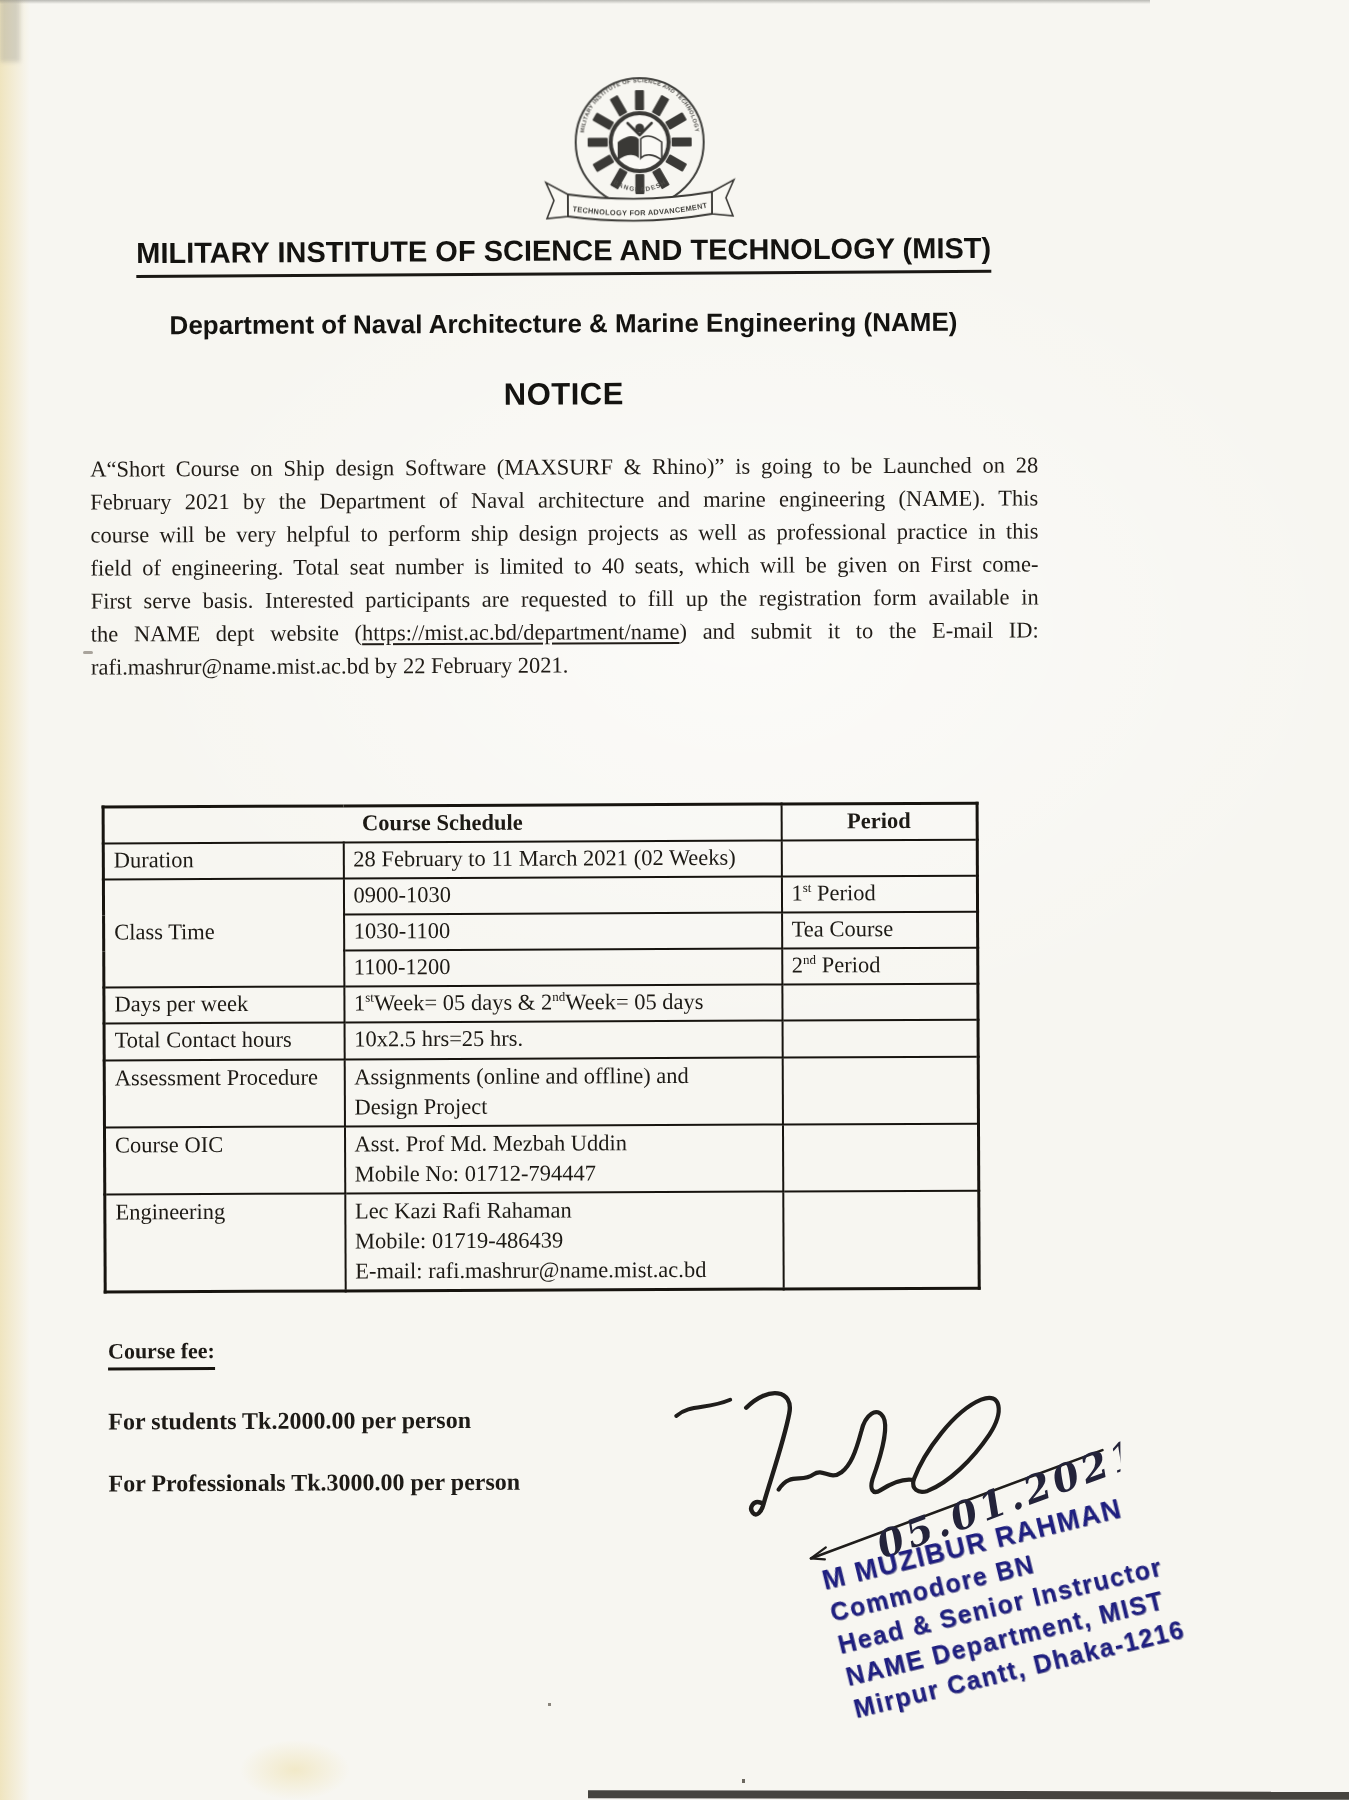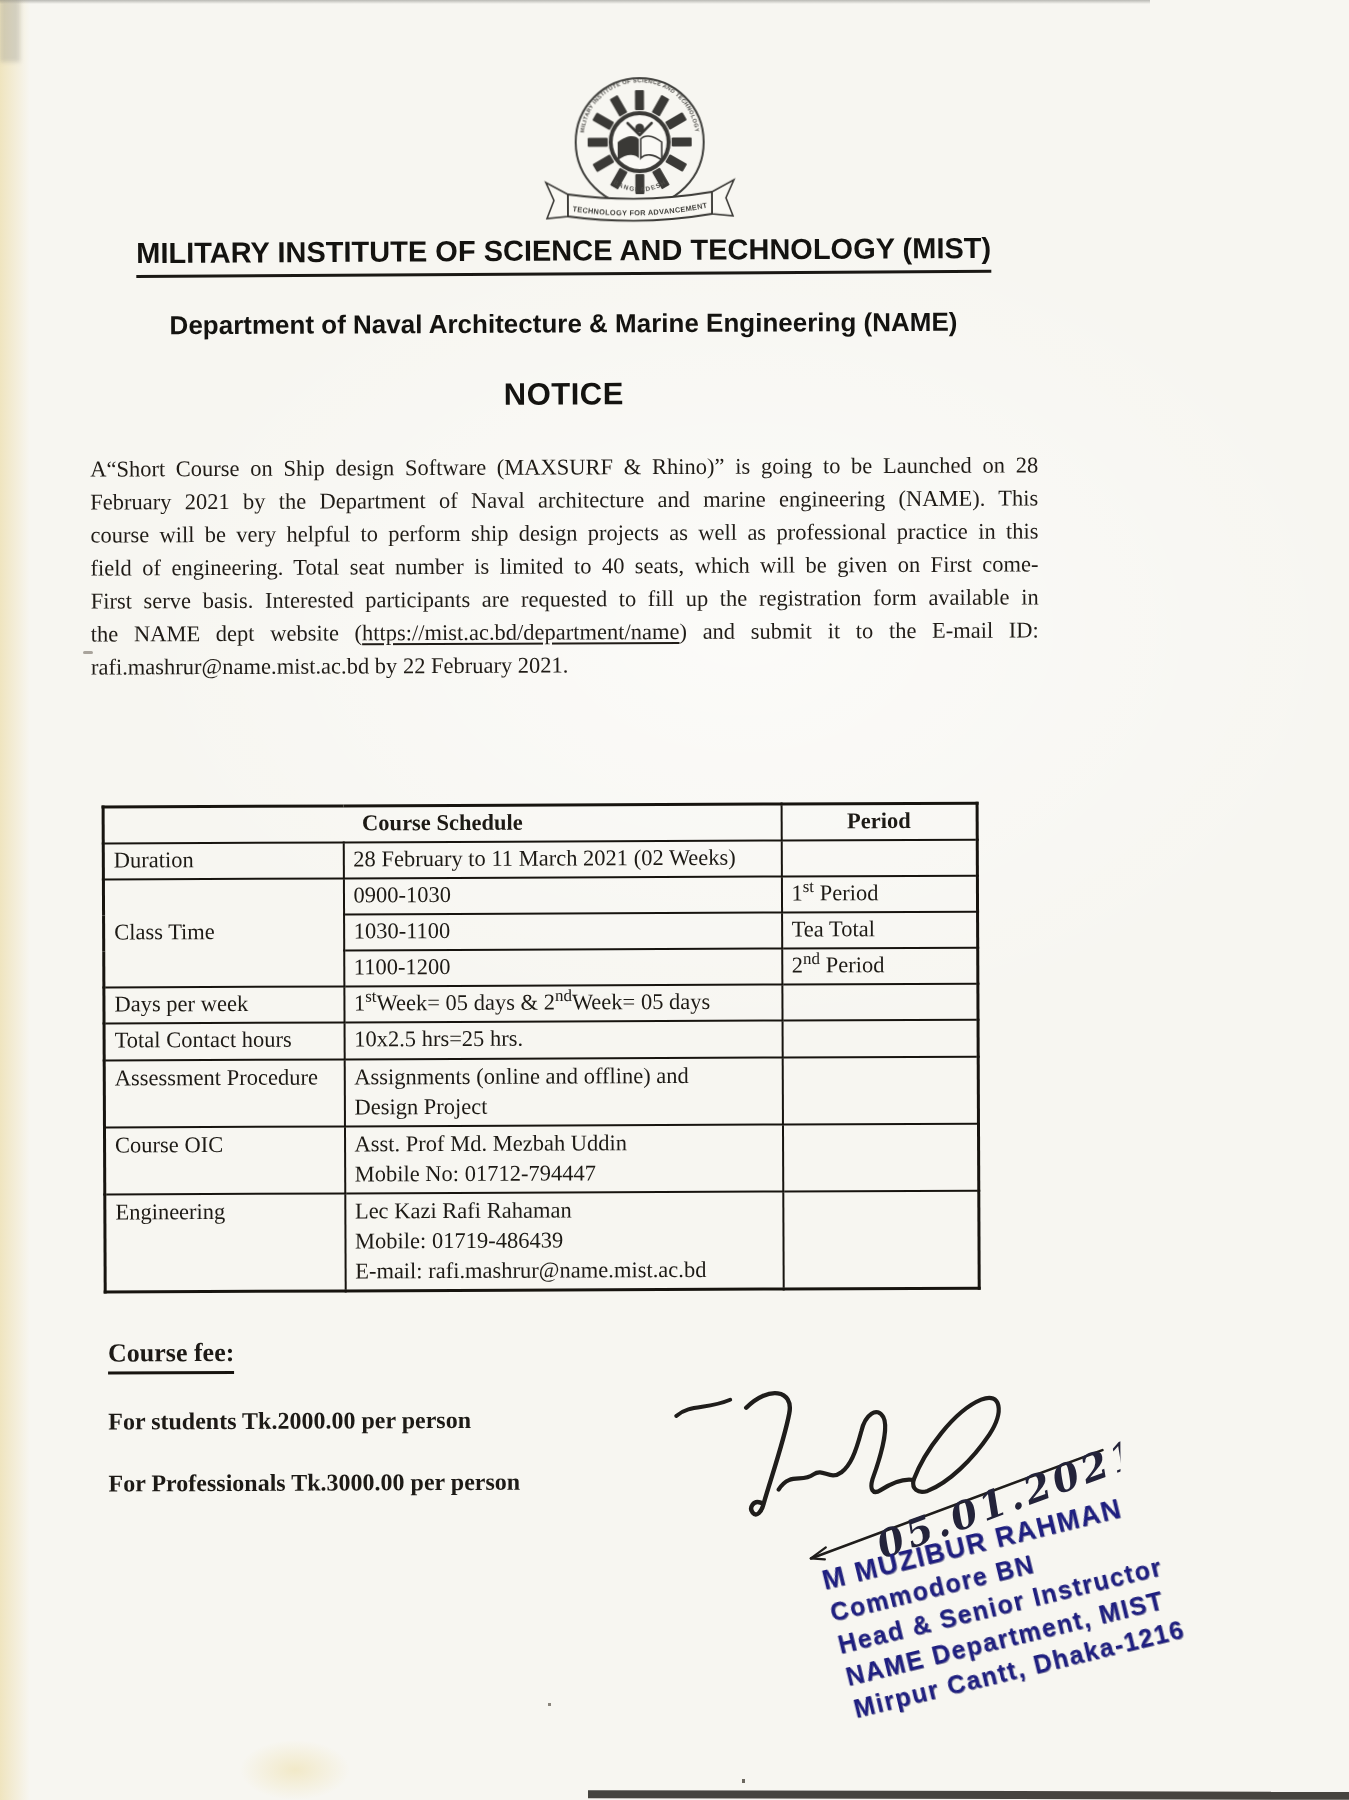--- a/index.html
+++ b/index.html
@@ -43,24 +43,24 @@
   .sched{position:absolute;left:102px;top:803px;}
   table{border-collapse:collapse;border:3px solid #17140f;background:transparent;}
   th,td{border:2px solid #17140f;font-size:22.5px;line-height:30px;padding:1px 9px 3px 9px;vertical-align:top;color:#1d1a15;}
   th{font-weight:bold;text-align:center;height:31px;vertical-align:middle;padding-top:0;}
   .c1{width:240px;min-width:240px;}
   .c2{width:438px;min-width:438px;}
   .c3{width:196px;min-width:196px;}
   .rowspan-label{vertical-align:middle;}
   td.h29{height:29px;} td.h26{height:26px;} td.h31{height:31px;}
   td.pad2{padding-top:2px;}
-  sup{font-size:17px;line-height:0;}
+  sup{font-size:13px;line-height:0;}
   .cellline{display:block;}
   
-  .feehead{position:absolute;left:106px;top:1336px;font-size:26px;font-weight:bold;text-decoration:underline;}
+  .feehead{position:absolute;left:106px;top:1336px;font-size:22px;font-weight:bold;text-decoration:underline;}
   .feehead .u{display:inline-block;padding-bottom:3px;border-bottom:3px solid #17140f;}
   .fee1{position:absolute;left:106px;top:1406px;font-size:24px;font-weight:bold;}
   .fee2{position:absolute;left:106px;top:1468px;font-size:24px;font-weight:bold;}
   
   .sig{position:absolute;left:648px;top:1360px;width:470px;height:235px;}
   
   .stamp{
     position:absolute;left:816px;top:1566px;
     transform:rotate(-13.5deg);transform-origin:0 0;
     font-family:"Liberation Sans", sans-serif;font-weight:bold;
@@ -167,21 +167,21 @@
           <td>28 February to 11 March 2021 (02 Weeks)</td>
           <td></td>
         </tr>
         <tr>
           <td rowspan="3" class="rowspan-label">Class Time</td>
           <td class="h26">0900-1030</td>
           <td><span>1</span><sup>st</sup><span> Period</span></td>
         </tr>
         <tr>
           <td class="h26">1030-1100</td>
-          <td><span>Tea Total</span></td>
+          <td><span>Tea Course</span></td>
         </tr>
         <tr>
           <td class="h26">1100-1200</td>
           <td><span>2</span><sup>nd</sup><span> Period</span></td>
         </tr>
         <tr>
           <td class="h29">Days per week</td>
           <td><span>1</span><sup>st</sup><span>Week= 05 days  &amp; 2</span><sup>nd</sup><span>Week= 05 days</span></td>
           <td></td>
         </tr>

